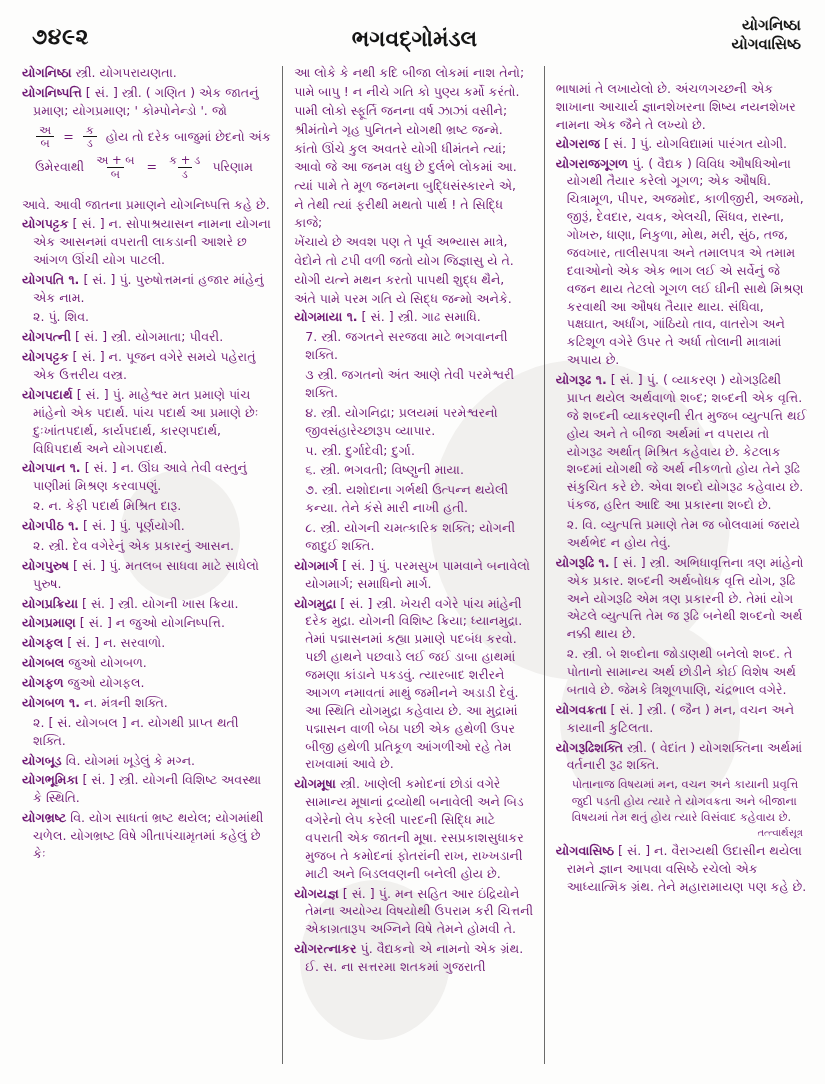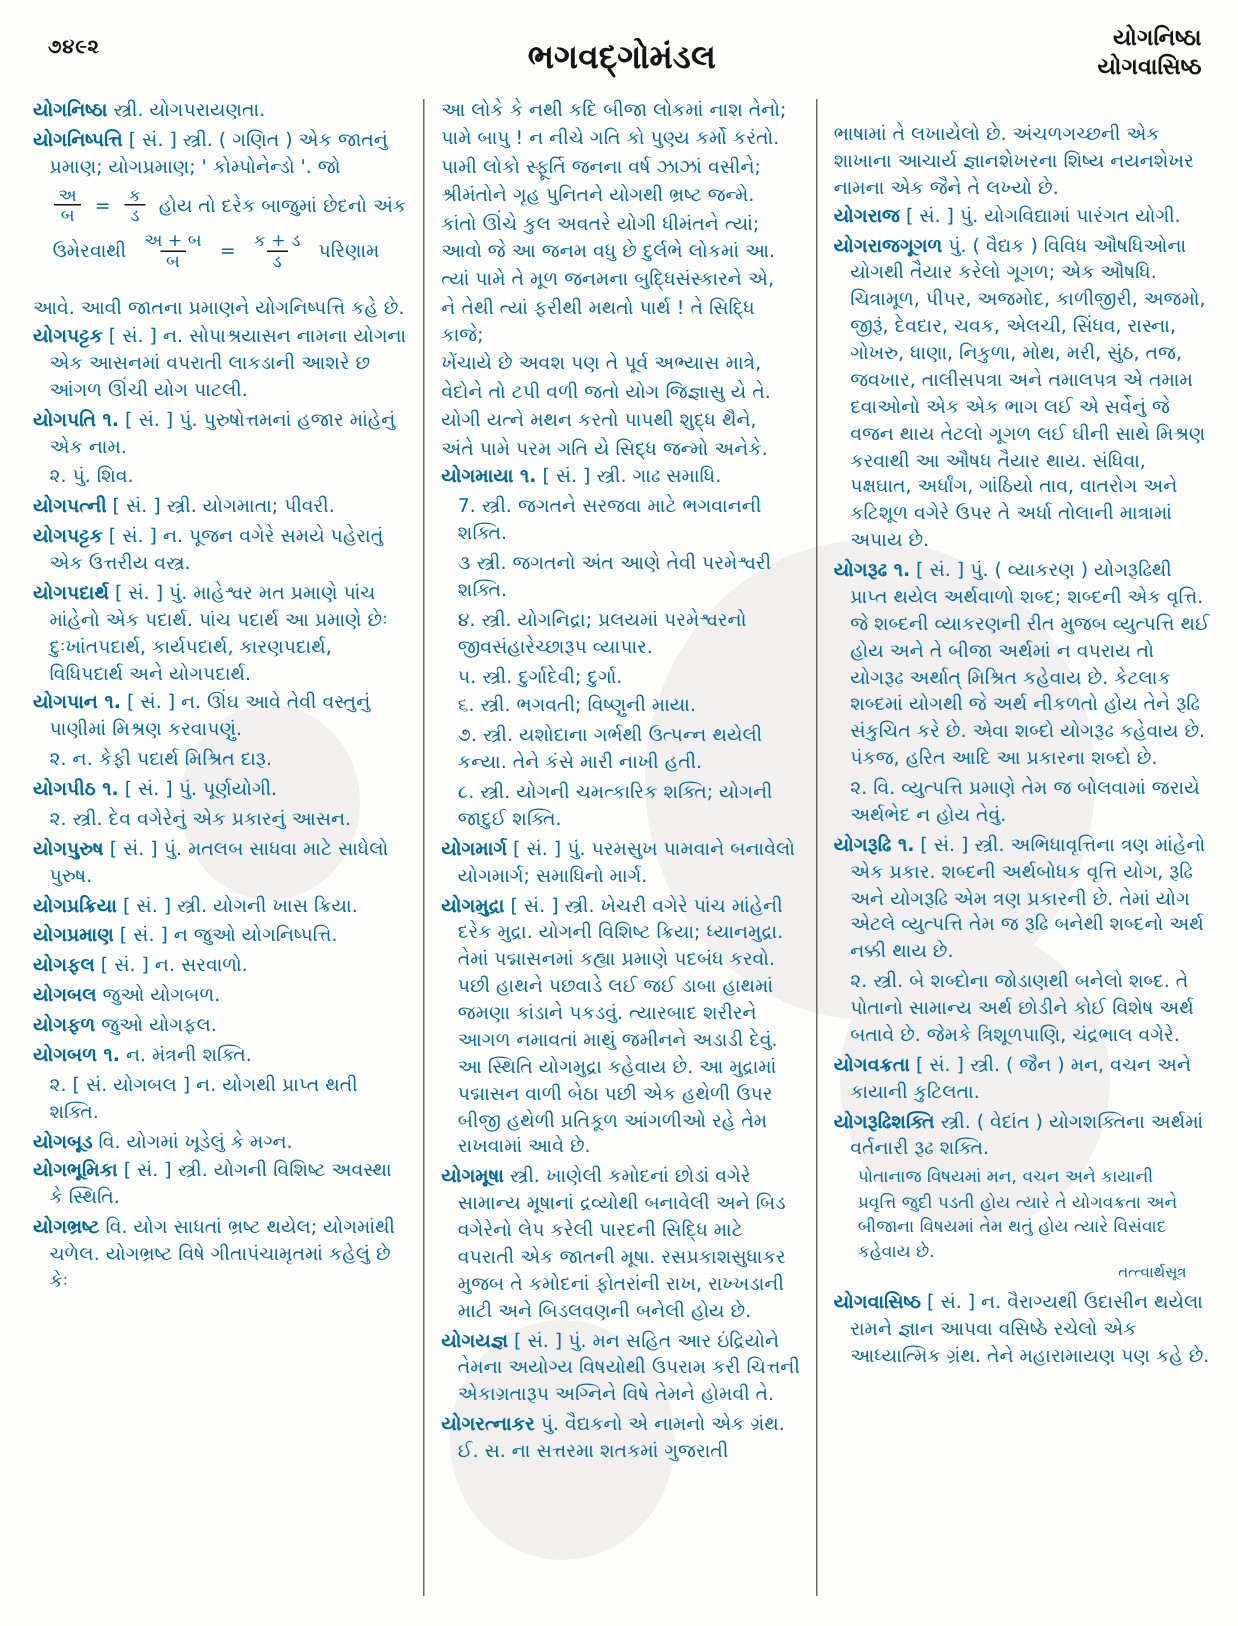--- a/index.html
+++ b/index.html
@@ -44,21 +44,21 @@
   .runhead {
     position: relative;
     height: 48px;
     font-weight: bold;
     color: #151515;
   }
   .folio {
     position: absolute;
     left: 10px;
     top: 10px;
-    font-size: 13px;
+    font-size: 22px;
     letter-spacing: 0.5px;
   }
   .booktitle {
     position: absolute;
     left: 0;
     right: 0;
     top: 12px;
     text-align: center;
     font-size: 22px;
   }
@@ -77,21 +77,21 @@
     display: flex;
     align-items: stretch;
     height: 1014px;
     margin-top: 2px;
   }
   .col {
     position: relative;
     box-sizing: border-box;
     font-size: 12.6px;
     line-height: 1.42;
-    color: #0369a1;
+    color: #701a75;
     overflow: hidden;
   }
   .col-1 { width: 268px; padding-right: 9px; }
   .col-2 { width: 268px; padding-left: 11px; padding-right: 9px; }
   .col-3 { width: 270px; padding-left: 11px; }
   .rule {
     width: 1px;
     background: #3a3a3a;
     margin: 2px 0 14px 0;
     opacity: .75;
@@ -112,21 +112,21 @@
     padding-left: 11px;
   }
   .plain {
     margin: 16px 0 1px 0;
   }
   .verse {
     margin: 0 0 1px 0;
     white-space: normal;
   }
   .quote {
-    margin: 2px 12px 2px 0;
+    margin: 2px 0 2px 0;
     padding-left: 16px;
     font-size: 11.4px;
     line-height: 1.45;
   }
   .attrib {
     display: block;
     text-align: right;
     font-size: 10px;
     padding-right: 4px;
   }

